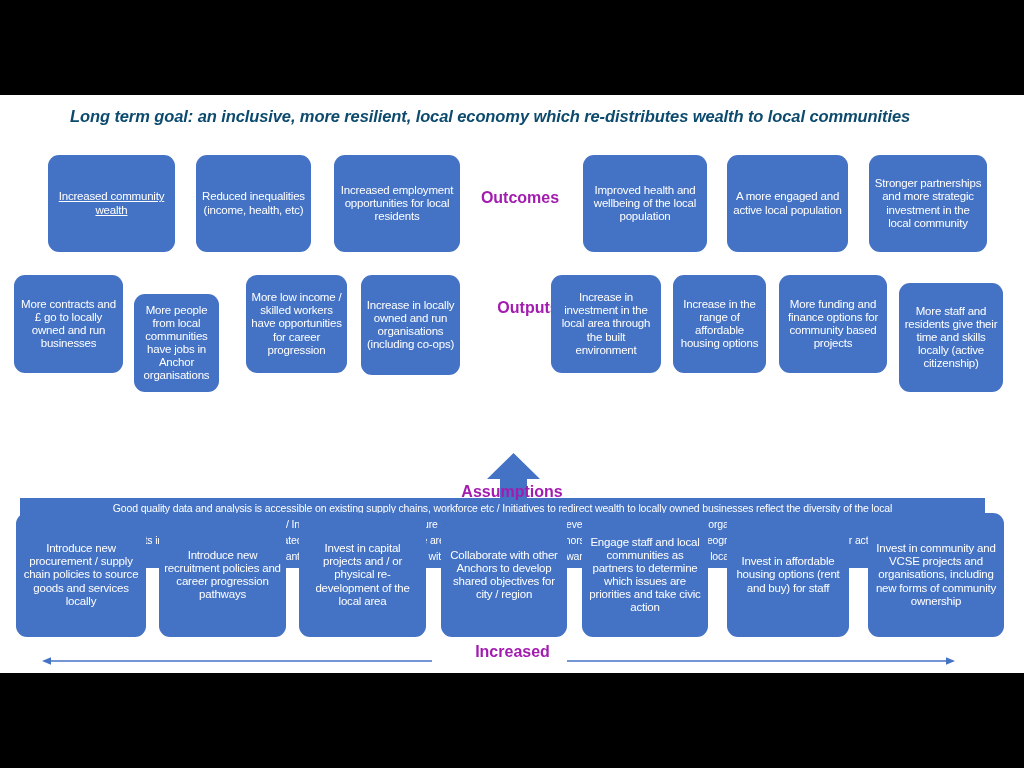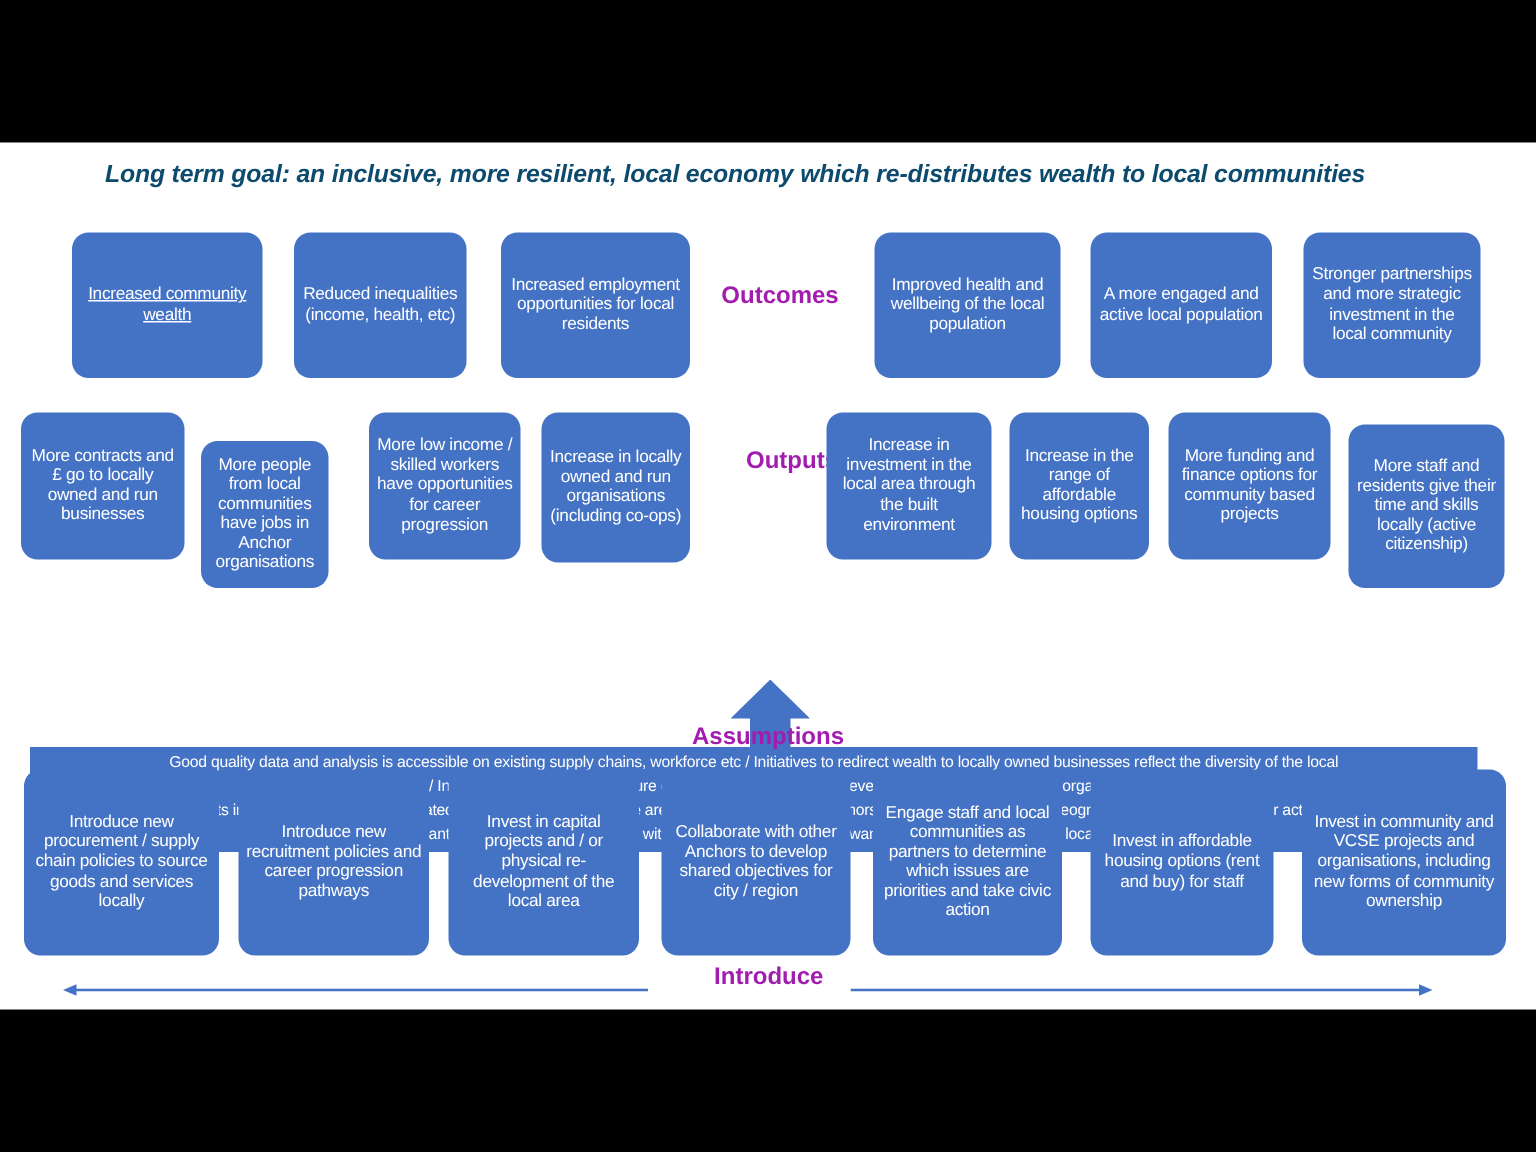--- a/index.html
+++ b/index.html
@@ -181,21 +181,21 @@
 
     <div class="nbox activity" style="left:868px; top:418px; width:136px; height:124px;">Invest in community and VCSE projects and organisations, including  new forms of community ownership</div>
 
     <div class="arrow-line-left">
       <svg viewBox="0 0 390 10" width="390" height="10" preserveAspectRatio="none" aria-hidden="true">
         <line x1="6" y1="5" x2="390" y2="5" stroke="#4472C4" stroke-width="1.6"></line>
         <polygon points="0,5 9,1.2 9,8.8" fill="#4472C4"></polygon>
       </svg>
     </div>
 
-    <div class="band-label" style="left:425px; top:548px; width:175px;">Introduce</div>
+    <div class="band-label" style="left:425px; top:548px; width:175px;">Increased</div>
 
     <div class="arrow-line-right">
       <svg viewBox="0 0 388 10" width="388" height="10" preserveAspectRatio="none" aria-hidden="true">
         <line x1="0" y1="5" x2="382" y2="5" stroke="#4472C4" stroke-width="1.6"></line>
         <polygon points="388,5 379,1.2 379,8.8" fill="#4472C4"></polygon>
       </svg>
     </div>
 
   </div>
 </div>

